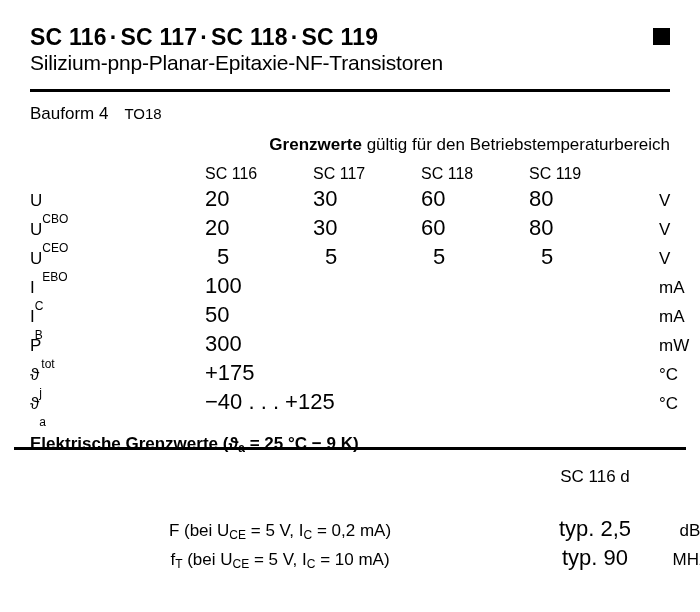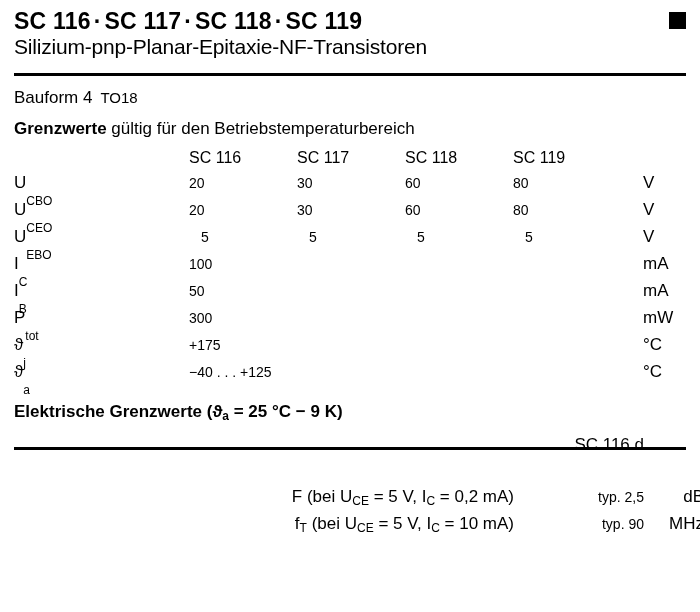--- a/index.html
+++ b/index.html
@@ -12,21 +12,21 @@
     height: 612px;
     font-family: "Liberation Sans", sans-serif;
     color: #000000;
     position: relative;
     overflow: hidden;
   }
   .page {
     position: relative;
     width: 700px;
     height: 456px;
-    padding: 0;
+    padding: 16px;
     box-sizing: border-box;
   }
 
   
   .header {
     padding: 8px 14px 0 14px;
     position: relative;
   }
   .title-line {
     font-size: 23px;
@@ -72,27 +72,28 @@
   .body {
     padding: 12px 14px 0 14px;
     font-size: 17px;
   }
   .bauform {
     font-size: 17px;
     margin-bottom: 11px;
     white-space: nowrap;
   }
   .bauform .code {
-    margin-left: 8px;
+    margin-left: 16px;
     font-size: 15px;
   }
   .section-head {
     font-size: 17px;
     margin-bottom: 6px;
     white-space: nowrap;
+    text-align: right;
   }
   .section-head b {
     font-weight: bold;
   }
 
   
   table.limits {
     border-collapse: collapse;
     width: 100%;
     font-size: 17px;
@@ -121,21 +122,21 @@
   .sym {
     font-size: 17px;
     white-space: nowrap;
   }
   .sym sub {
     font-size: 12px;
     vertical-align: baseline;
     position: relative;
     top: 17px;
   }
-  .val { font-size: 14px; }
+  .val { font-size: 22px; }
   .unit { font-size: 17px; }
   .center-span {
     text-align: center;
   }
   .nowrap { white-space: nowrap; }
 
   
   .elek-head {
     font-size: 17px;
     font-weight: bold;
@@ -155,21 +156,21 @@
     width: 100%;
     font-size: 17px;
     table-layout: fixed;
   }
   table.elek td {
     padding: 0;
     vertical-align: baseline;
     height: 26px;
     line-height: 26px;
     font-weight: normal;
-    text-align: right;
+    text-align: center;
   }
   .e-col-desc { width: 500px; }
   .e-col-typ  { width: 130px; }
   .e-col-unit { width: 60px; }
   .type-head { font-size: 17px; }
   .desc { font-size: 17px; white-space: nowrap; }
   .desc sub {
     font-size: 12px;
     vertical-align: baseline;
     position: relative;

